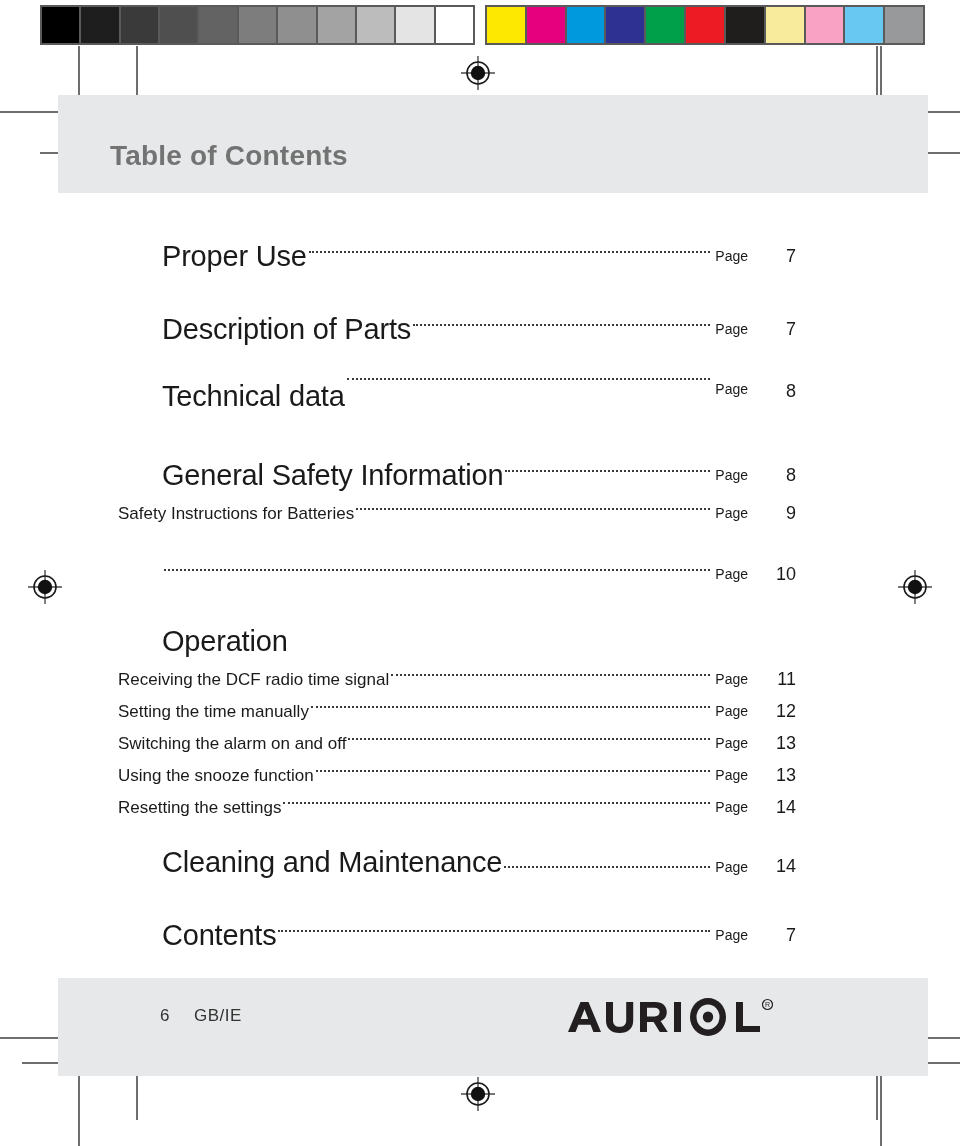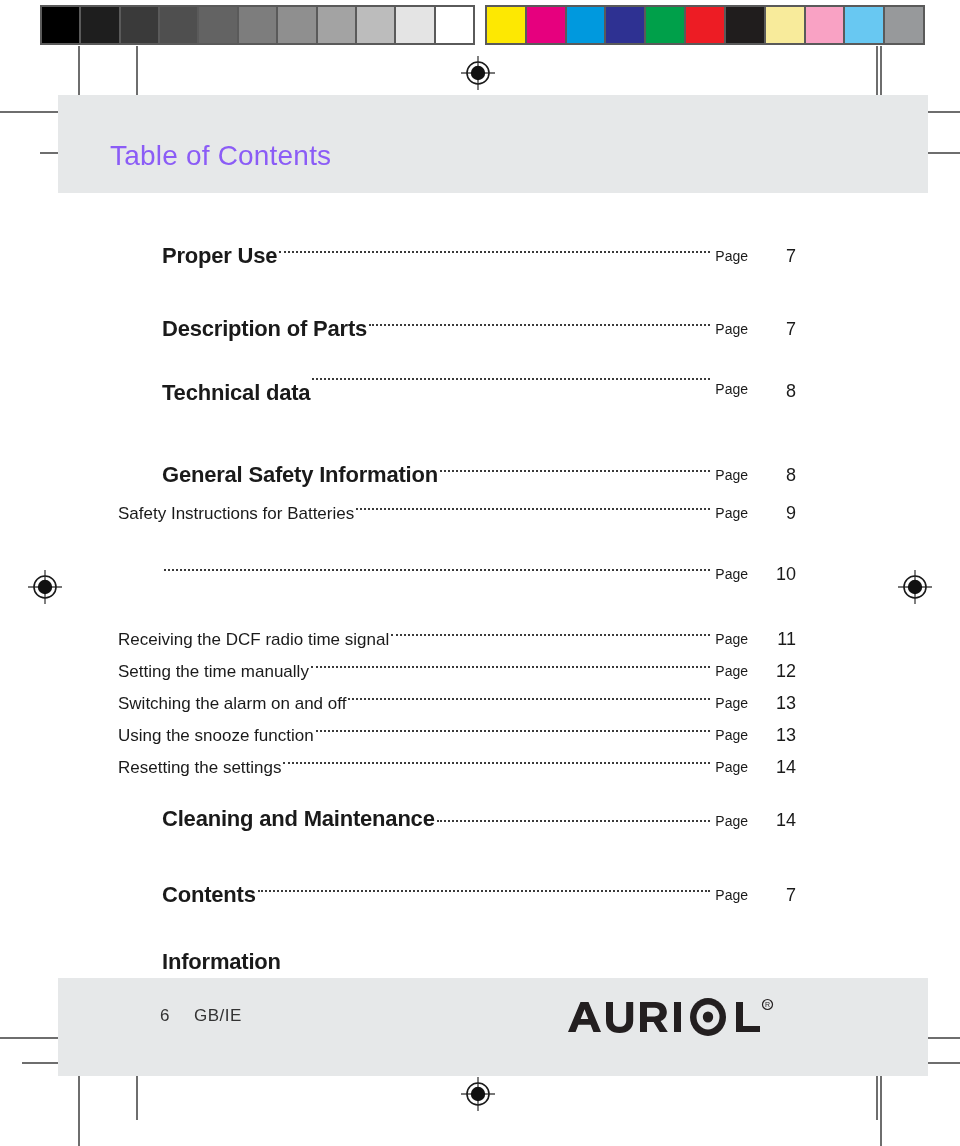--- a/index.html
+++ b/index.html
@@ -63,22 +63,22 @@
     top: 95px;
     width: 870px;
     height: 98px;
     background: #e6e8e9;
   }
   #page-title {
     position: absolute;
     left: 110px;
     top: 140px;
     font-size: 28px;
-    font-weight: 400;
-    color: #8b5cf6;
+    font-weight: 700;
+    color: #737373;
     letter-spacing: 0.2px;
     white-space: nowrap;
   }
 
   #footer-band {
     position: absolute;
     left: 58px;
     top: 978px;
     width: 870px;
     height: 98px;
@@ -141,22 +141,22 @@
     white-space: nowrap;
     color: #1a1a1a;
     font-size: 18px;
     width: 34px;
     text-align: right;
     padding-left: 14px;
   }
 
   
   .lvl1 .toc-label {
-    font-size: 22px;
-    font-weight: bold;
+    font-size: 29px;
+    font-weight: normal;
     letter-spacing: -0.2px;
   }
   .lvl2 {
     padding-left: 118px;
   }
   .lvl2 .toc-label {
     font-size: 17px;
     font-weight: 400;
   }
   .toc-row.no-leader .toc-leader { border-bottom: none; }
@@ -292,20 +292,26 @@
       <span class="toc-pageword">Page</span>
       <span class="toc-pagenum">9</span>
     </div>
     <div class="sp-l"></div>
     <div class="toc-row lvl1" style="height: 40px; align-items: center;">
       <span class="toc-leader"></span>
       <span class="toc-pageword">Page</span>
       <span class="toc-pagenum">10</span>
     </div>
     <div class="sp-l"></div>
+    <div class="toc-row lvl1 no-leader" style="height: 40px; align-items: center;">
+      <span class="toc-label">Operation</span>
+      <span class="toc-leader"></span>
+      <span class="toc-pageword"></span>
+      <span class="toc-pagenum"></span>
+    </div>
     <div class="sp-xs"></div>
     <div class="toc-row lvl2" style="height: 28px; align-items: center;">
       <span class="toc-label">Receiving the DCF radio time signal</span>
       <span class="toc-leader"></span>
       <span class="toc-pageword">Page</span>
       <span class="toc-pagenum">11</span>
     </div>
     <div class="sp-xs"></div>
     <div class="toc-row lvl2" style="height: 28px; align-items: center;">
       <span class="toc-label">Setting the time manually</span>

